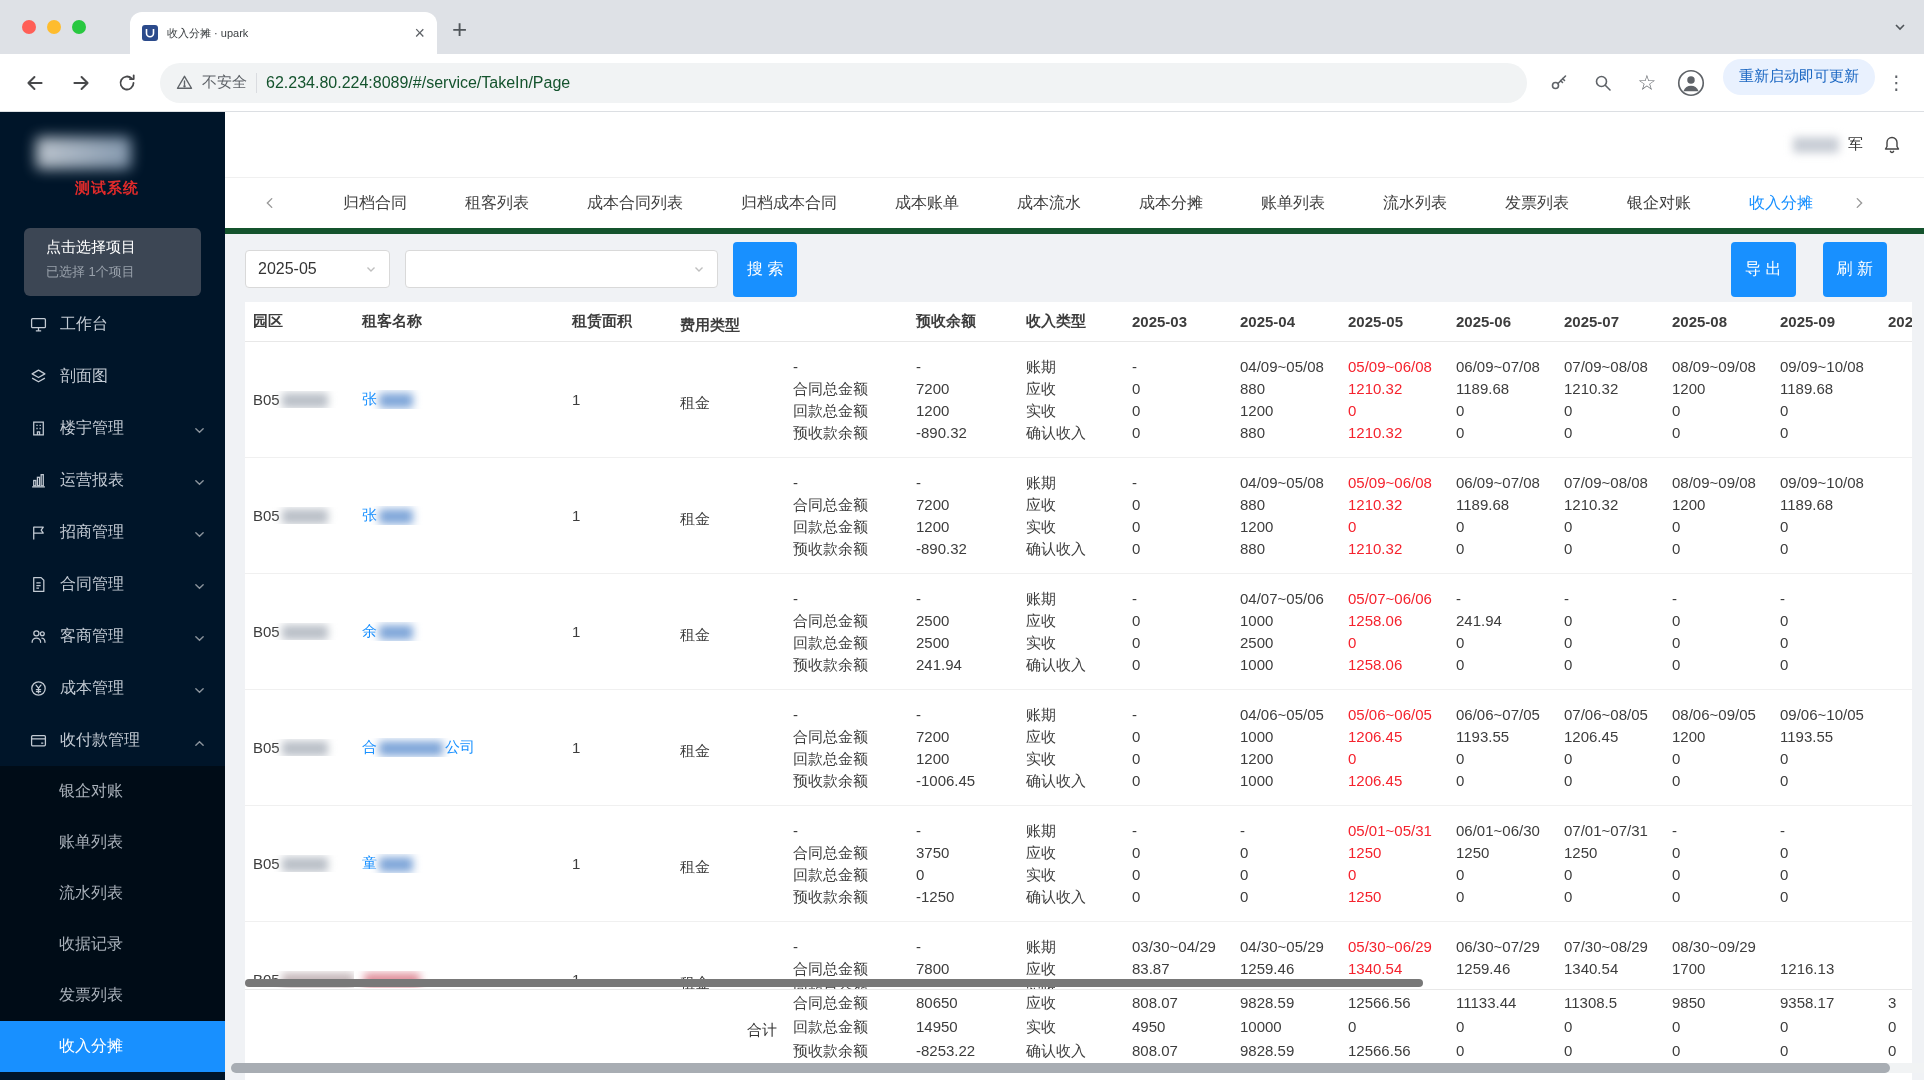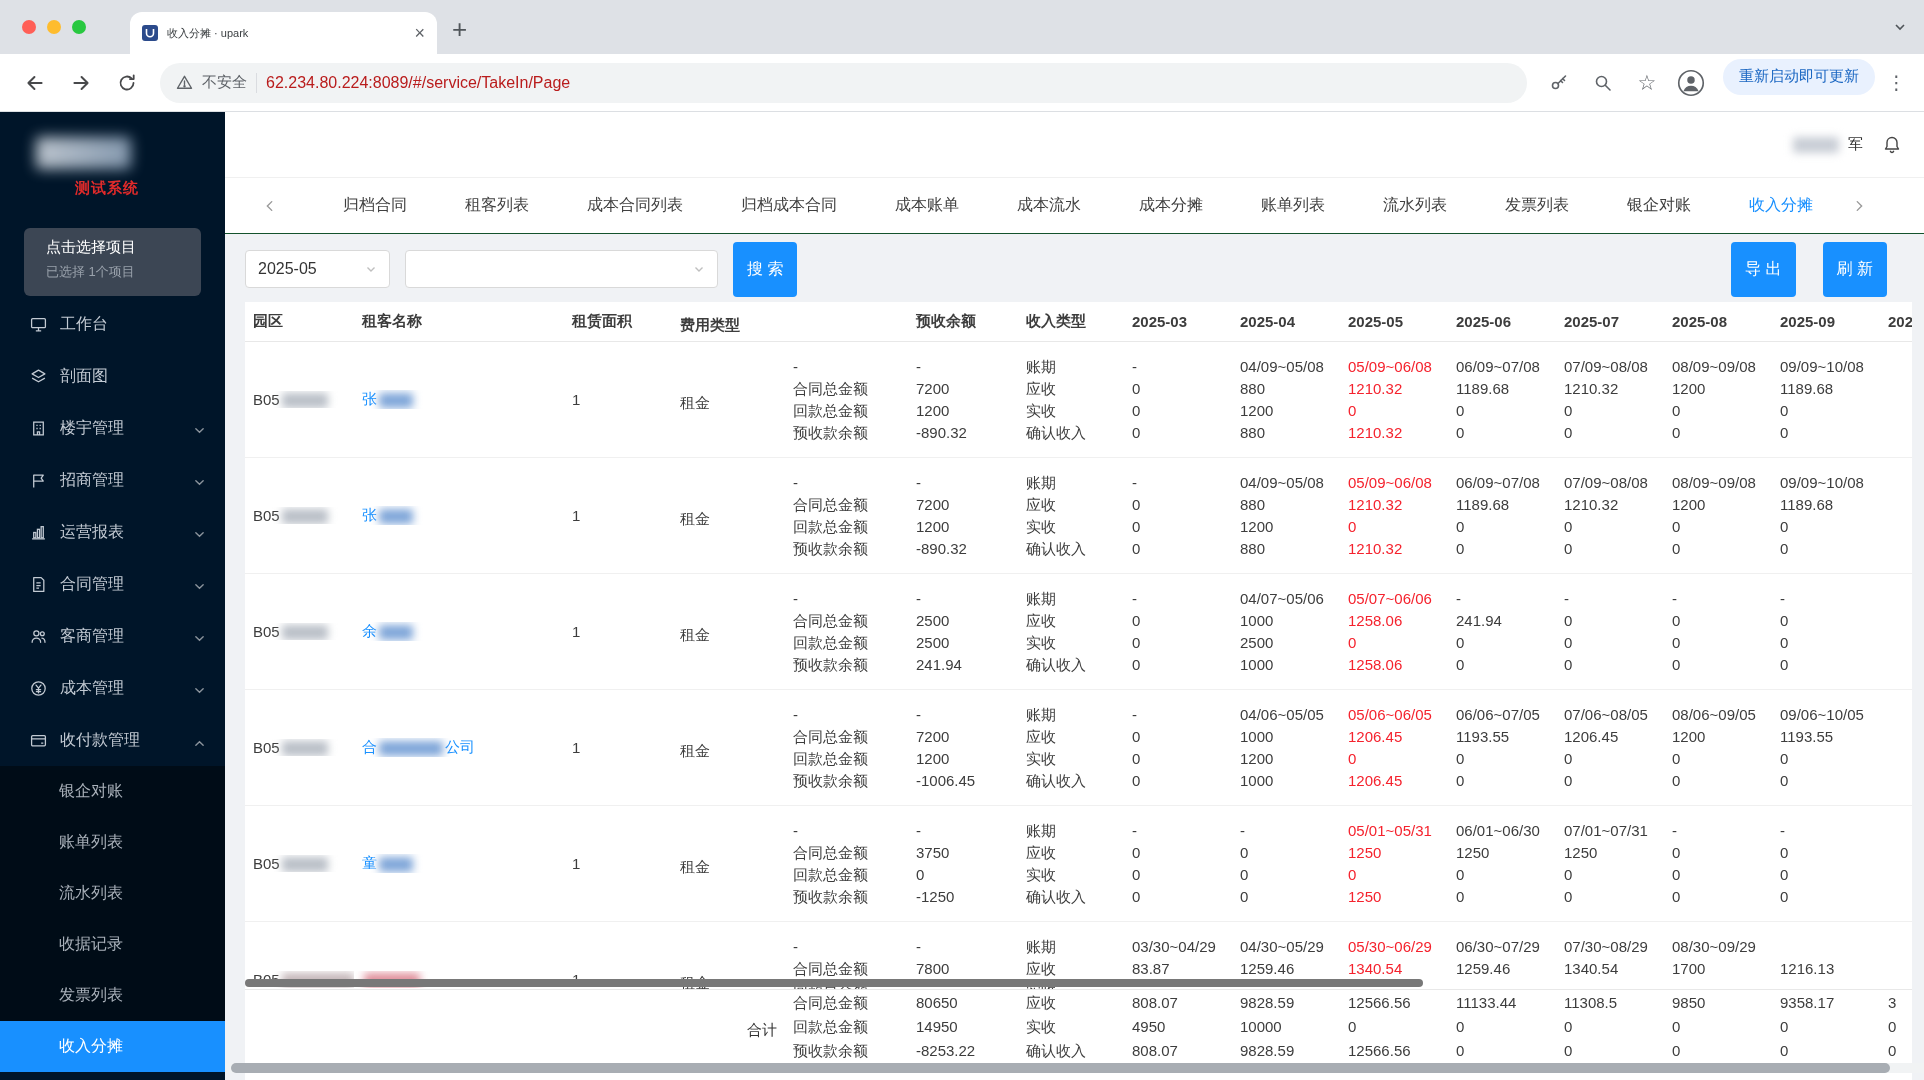--- a/index.html
+++ b/index.html
@@ -16,21 +16,21 @@
   .btab-close{font-size:18px;color:#5f6368;line-height:1;cursor:default;}
   .newtab{position:absolute;left:452px;top:14px;font-size:26px;color:#50555a;font-weight:300;}
   .strip-caret{position:absolute;right:16px;top:19px;}
   .toolbar{height:58px;background:#fff;display:flex;align-items:center;padding:0 14px;gap:4px;
            border-bottom:1px solid #dcdfe3;box-sizing:border-box;}
   .navbtn{width:42px;height:42px;display:flex;align-items:center;justify-content:center;border-radius:50%;}
   .omnibox{flex:1;height:40px;background:#f1f3f4;border-radius:20px;margin:0 8px;display:flex;
            align-items:center;padding:0 16px;gap:9px;min-width:0;}
   .sec-label{font-size:15px;color:#5f6368;white-space:nowrap;}
   .omni-div{width:1px;height:20px;background:#dadce0;}
-  .url-text{font-size:16px;color:#b91c1c;white-space:nowrap;overflow:hidden;}
+  .url-text{font-size:16px;color:#14532d;white-space:nowrap;overflow:hidden;}
   .tool-ic{width:40px;height:40px;display:flex;align-items:center;justify-content:center;}
   .star-ic{font-size:21px;color:#5f6368;line-height:1;}
   .update-chip{height:36px;border-radius:18px;background:#e9f1fe;color:#1a66c2;font-size:15px;font-weight:500;
                display:flex;align-items:center;padding:0 16px;margin:0 4px 12px 8px;white-space:nowrap;}
   .dots{font-size:19px;color:#5f6368;padding:0 4px;}
   
   .app{position:absolute;top:112px;left:0;right:0;bottom:0;display:flex;}
   .sidebar{width:225px;flex:none;background:#001529;position:relative;overflow:hidden;}
   .logo-blur{width:95px;height:32px;margin:25px 0 0 36px;background:linear-gradient(90deg,#cfd6de,#93a7bd);
              border-radius:4px;filter:blur(7px);opacity:.9;}
@@ -48,21 +48,21 @@
   .submenu{background:#000c17;}
   .submenu-item{height:51px;display:flex;align-items:center;padding-left:59px;font-size:16px;color:#a9b1ba;}
   .submenu-item.active{background:#1890ff;color:#fff;}
   
   .main{flex:1;min-width:0;display:flex;flex-direction:column;background:#f0f2f5;}
   .topbar{height:66px;background:#fff;display:flex;align-items:center;justify-content:flex-end;
           padding-right:22px;gap:9px;border-bottom:1px solid #f0f0f0;box-sizing:border-box;}
   .user-blur{width:46px;height:16px;background:#c9ced6;filter:blur(4px);border-radius:2px;display:inline-block;}
   .user-suffix{font-size:15px;color:#333;}
   .bell{margin-left:10px;display:flex;align-items:center;}
-  .tabsrow{height:56px;background:#fff;border-bottom:1px solid #14532d;display:flex;align-items:center;
+  .tabsrow{height:56px;background:#fff;border-bottom:6px solid #14532d;display:flex;align-items:center;
            padding:0 48px 0 38px;box-sizing:border-box;}
   .tr-caret{display:flex;align-items:center;width:24px;}
   .tr-caret.right{margin-left:auto;}
   .tabs{display:flex;gap:58px;margin-left:56px;align-items:center;}
   .tab-item{font-size:16px;color:#404040;white-space:nowrap;cursor:default;}
   .tab-item.active{color:#1890ff;}
   .content{flex:1;min-height:0;display:flex;flex-direction:column;padding:16px 12px 0 20px;box-sizing:border-box;}
   .filter-row{display:flex;height:38px;flex:none;margin-bottom:14px;gap:15px;align-items:center;}
   .select{height:38px;background:#fff;border:1px solid #d9d9d9;border-radius:4px;box-sizing:border-box;
           display:flex;align-items:center;justify-content:space-between;padding:0 12px;font-size:16px;color:#333;}
@@ -212,40 +212,40 @@
               <path d="M6 5h1.2M9 5h1.2M6 8h1.2M9 8h1.2M7 14v-2.8h2V14"></path>
             </svg>
           </span>
           <span class="menu-label">楼宇管理</span>
           <span class="menu-arrow"><svg width="11" height="11" viewBox="0 0 12 12" fill="none" stroke="currentColor" stroke-width="1.5" stroke-linecap="round">
               <path d="M2 4l4 4 4-4"></path>
             </svg></span>
         </div>
         <div class="menu-item">
           <span class="menu-icon">
-            <svg width="17" height="17" viewBox="0 0 16 16" fill="none" stroke="currentColor" stroke-width="1.2" stroke-linejoin="round">
-              <path d="M3.5 14.5v-12"></path>
-              <path d="M3.5 3h9L10.5 5.8 12.5 8.5h-9"></path>
-            </svg>
-          </span>
-          <span class="menu-label">招商管理</span>
-          <span class="menu-arrow"><svg width="11" height="11" viewBox="0 0 12 12" fill="none" stroke="currentColor" stroke-width="1.5" stroke-linecap="round">
-              <path d="M2 4l4 4 4-4"></path>
-            </svg></span>
-        </div>
-        <div class="menu-item">
-          <span class="menu-icon">
             <svg width="17" height="17" viewBox="0 0 16 16" fill="none" stroke="currentColor" stroke-width="1.2">
               <path d="M2 14h12"></path>
               <rect x="3.5" y="8" width="2" height="5"></rect>
               <rect x="7" y="5" width="2" height="8"></rect>
               <rect x="10.5" y="2.5" width="2" height="10.5"></rect>
             </svg>
           </span>
           <span class="menu-label">运营报表</span>
+          <span class="menu-arrow"><svg width="11" height="11" viewBox="0 0 12 12" fill="none" stroke="currentColor" stroke-width="1.5" stroke-linecap="round">
+              <path d="M2 4l4 4 4-4"></path>
+            </svg></span>
+        </div>
+        <div class="menu-item">
+          <span class="menu-icon">
+            <svg width="17" height="17" viewBox="0 0 16 16" fill="none" stroke="currentColor" stroke-width="1.2" stroke-linejoin="round">
+              <path d="M3.5 14.5v-12"></path>
+              <path d="M3.5 3h9L10.5 5.8 12.5 8.5h-9"></path>
+            </svg>
+          </span>
+          <span class="menu-label">招商管理</span>
           <span class="menu-arrow"><svg width="11" height="11" viewBox="0 0 12 12" fill="none" stroke="currentColor" stroke-width="1.5" stroke-linecap="round">
               <path d="M2 4l4 4 4-4"></path>
             </svg></span>
         </div>
         <div class="menu-item">
           <span class="menu-icon">
             <svg width="17" height="17" viewBox="0 0 16 16" fill="none" stroke="currentColor" stroke-width="1.2" stroke-linejoin="round">
               <path d="M3.5 1.5h7L13 4v10.5H3.5z"></path>
               <path d="M6 6.5h4M6 9h4M6 11.5h2.5"></path>
             </svg>

